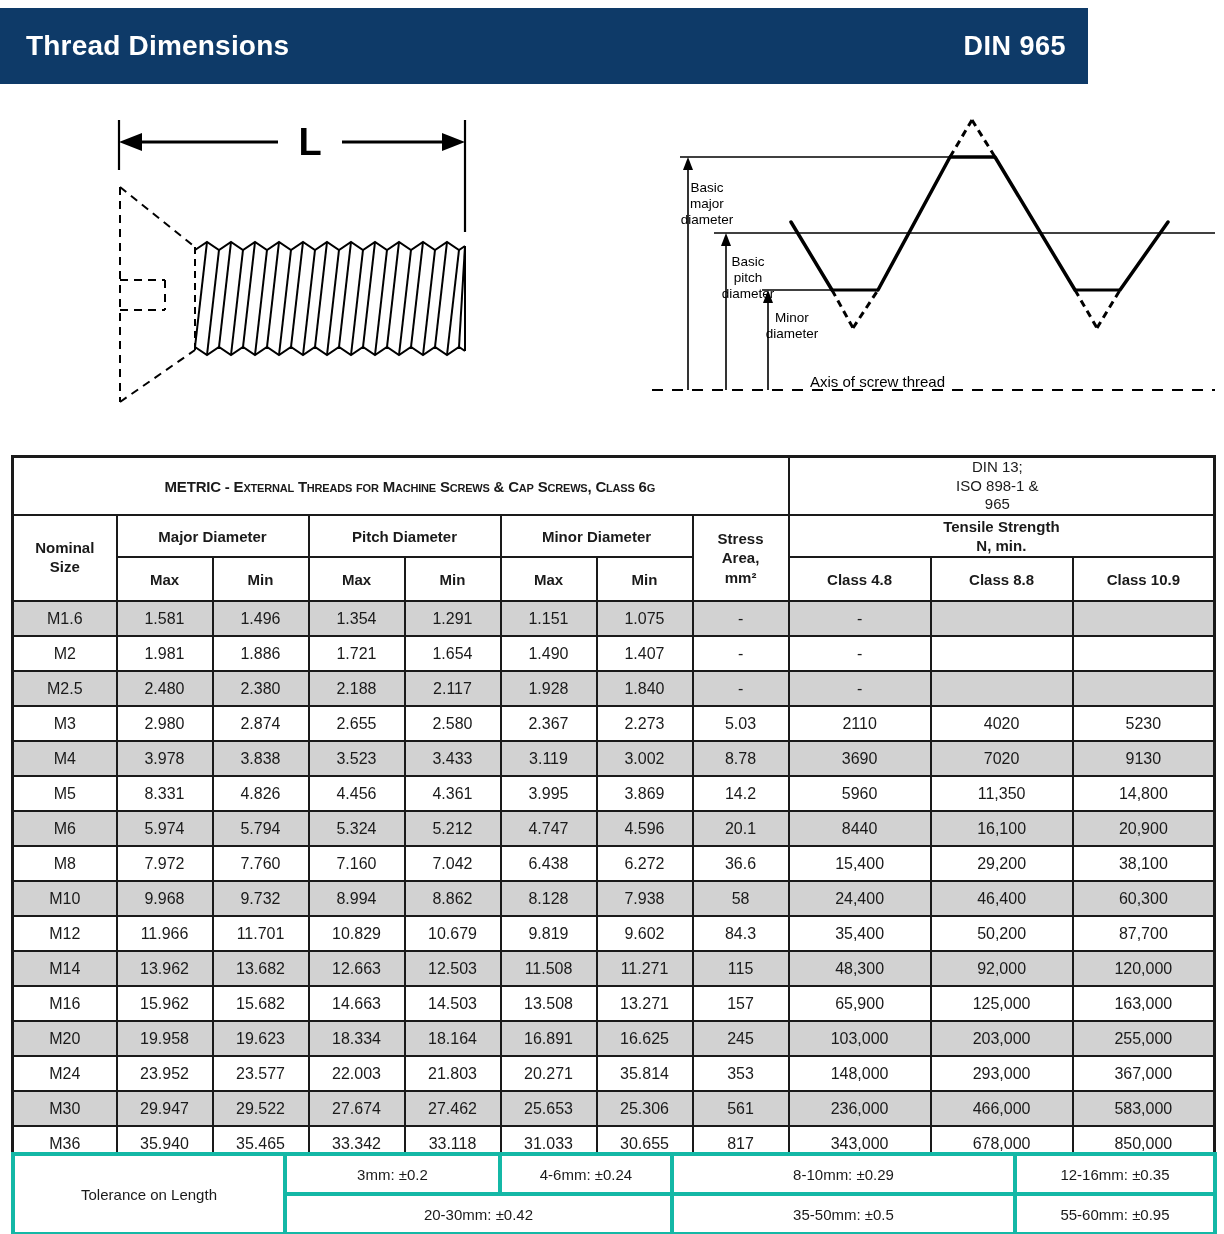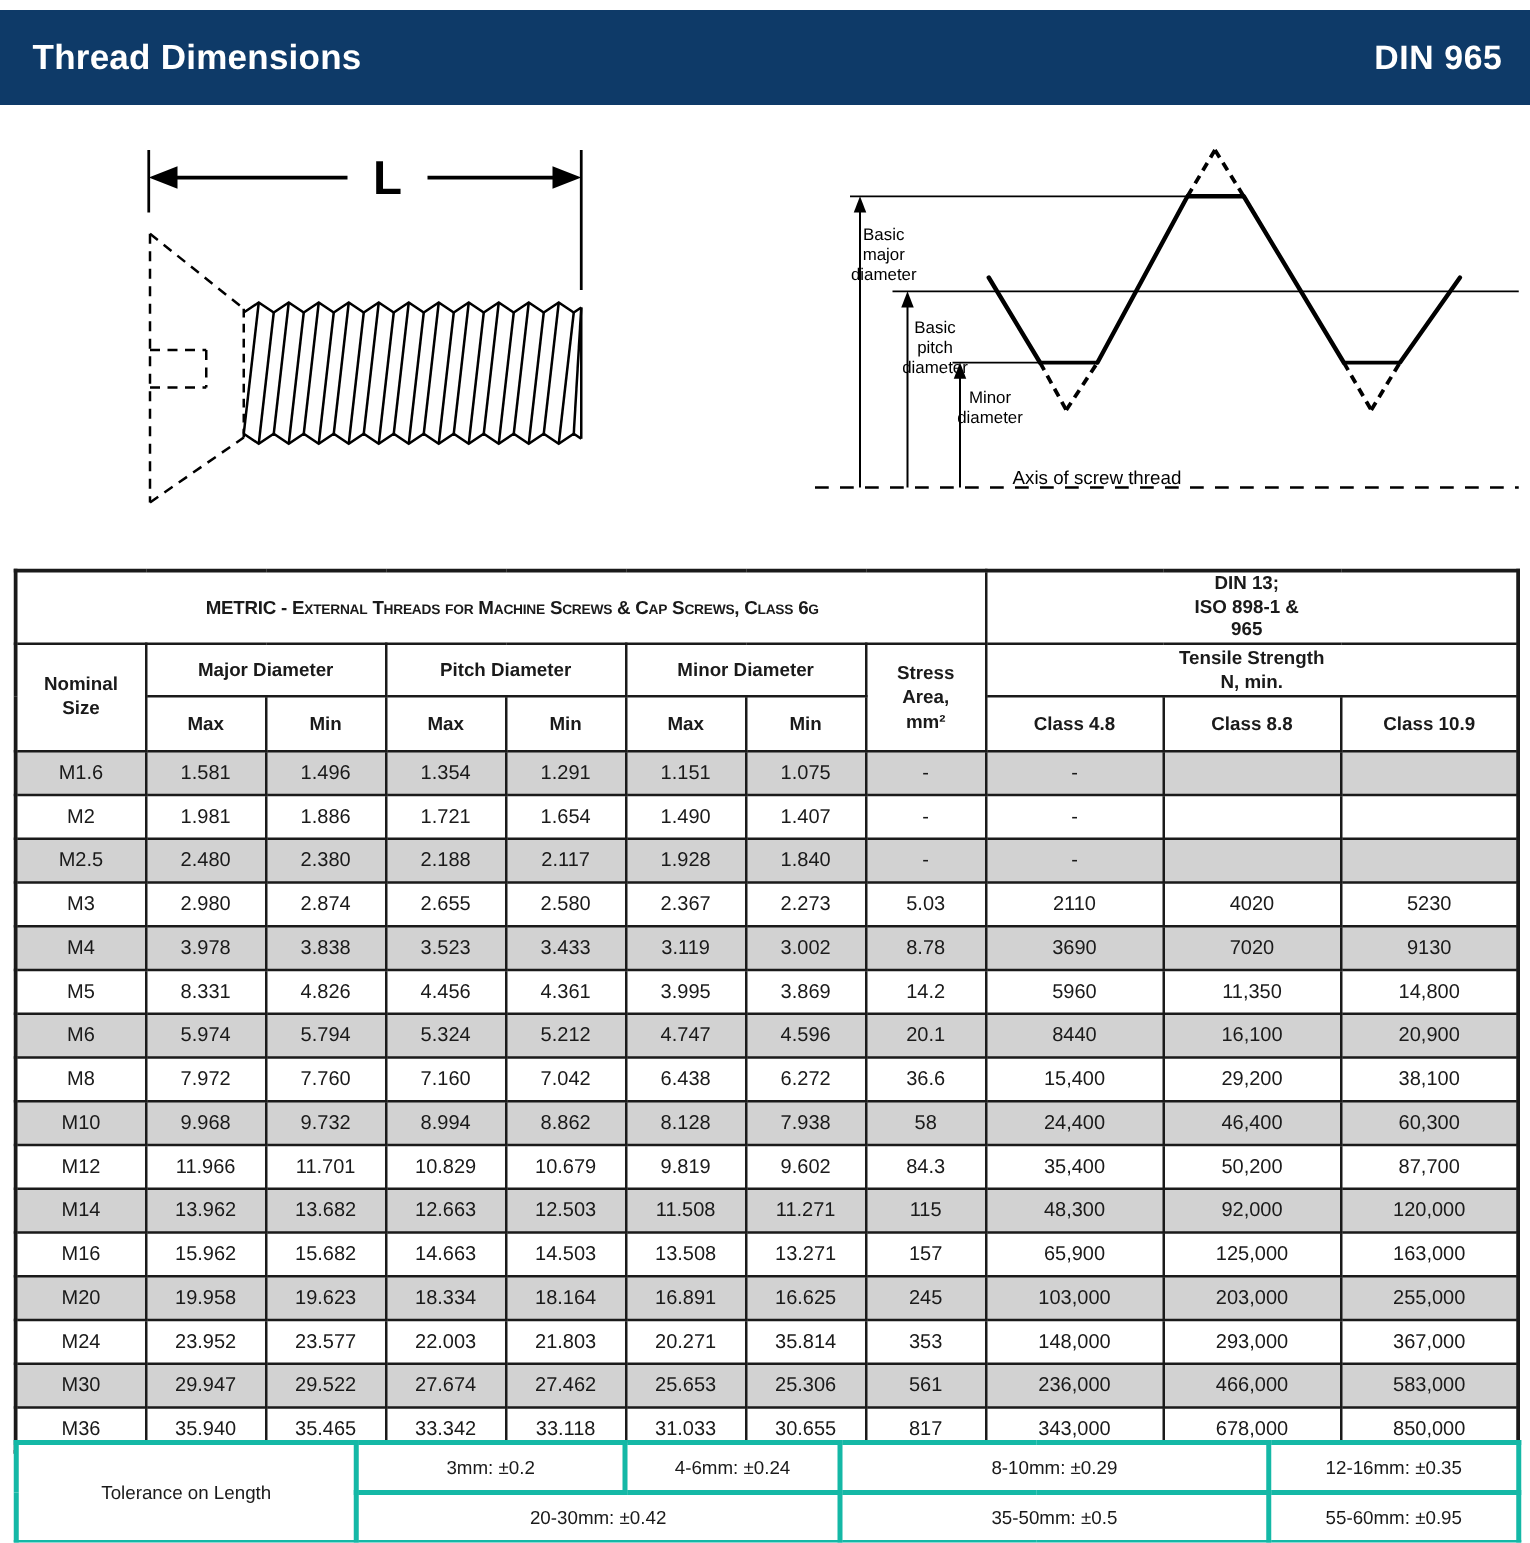--- a/index.html
+++ b/index.html
@@ -13,21 +13,21 @@
     font-family: "Liberation Sans", sans-serif;
     color: #000000;
     position: relative;
     overflow: hidden;
   }
 
   
   .banner {
     position: absolute;
     left: 0; top: 8px;
-    width: 1224px; height: 76px;
+    width: 1088px; height: 76px;
     background: #0e3a68;
     display: flex;
     align-items: center;
     justify-content: space-between;
     box-sizing: border-box;
     padding: 0 22px 0 26px;
   }
   .banner-title {
     color: #ffffff;
     font-size: 28px;
@@ -92,21 +92,21 @@
     font-weight: bold;
     font-variant: small-caps;
     white-space: nowrap;
     letter-spacing: -0.2px;
   }
   .std-cell {
     height: 56px;
     text-align: right;
     padding-right: 8px !important;
     font-size: 13.5px;
-    font-weight: bold;
+    font-weight: normal;
     line-height: 1.24;
   }
 
   
   .hdr {
     font-weight: bold;
     font-size: 16px;
     background: #ffffff;
   }
   .hdr-nominal { height: 82px; line-height: 1.25; border-radius: 30px; }

